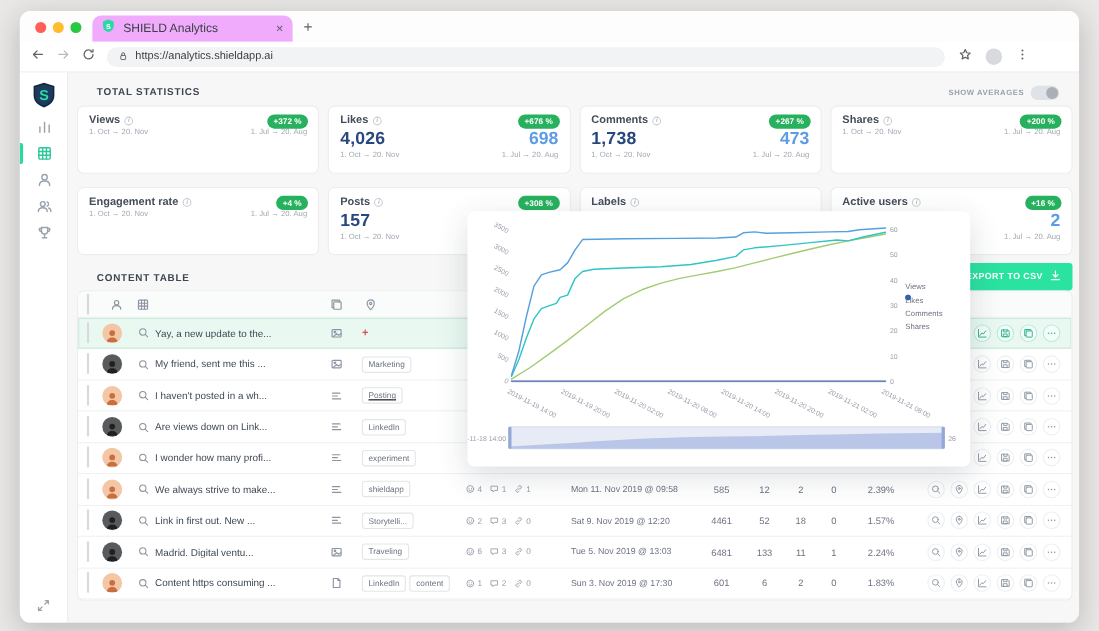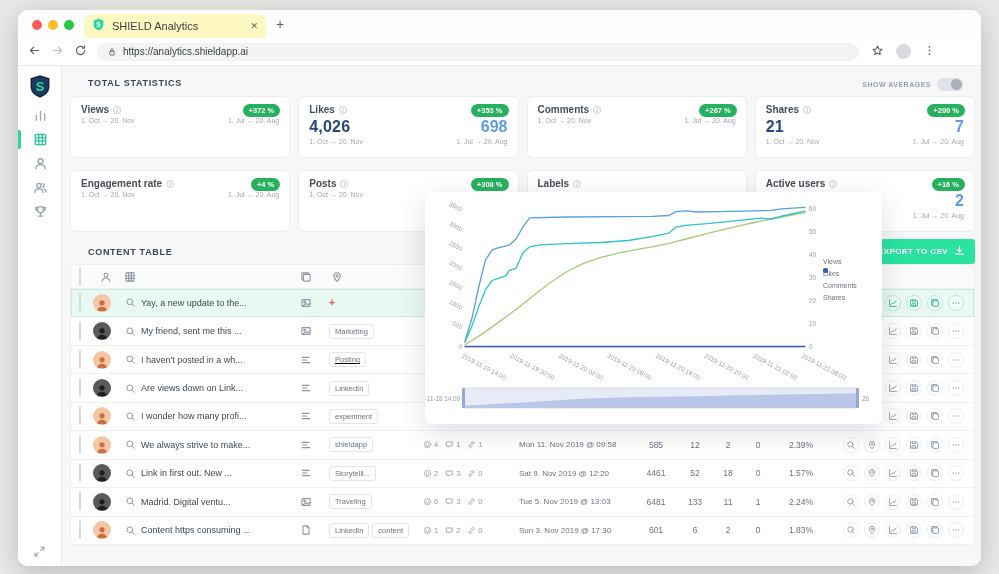--- a/index.html
+++ b/index.html
@@ -2,21 +2,21 @@
 <html><head>
 <meta charset="utf-8">
 <style>
   * { margin:0; padding:0; box-sizing:border-box; }
   html,body { width:999px; height:574px; background:#e9e8e6; font-family:"Liberation Sans", sans-serif; overflow:hidden; }
   .window { position:absolute; left:18px; top:10px; width:963px; height:556px; background:#fff; border-radius:10px; box-shadow:0 6px 26px rgba(0,0,0,.20); overflow:hidden; }
 
   
   .tabstrip { position:relative; height:28px; background:#fdfdfd; }
   .dot { position:absolute; top:10px; width:10px; height:10px; border-radius:50%; }
-  .tab { position:absolute; left:66px; top:4px; width:182px; height:24px; background:#fef9c3; border-radius:8px 8px 0 0; display:flex; align-items:center; padding:0 8px; gap:7px; }
+  .tab { position:absolute; left:66px; top:4px; width:182px; height:24px; background:#f0abfc; border-radius:8px 8px 0 0; display:flex; align-items:center; padding:0 8px; gap:7px; }
   .tab-title { font-size:11px; color:#3c4043; flex:1; white-space:nowrap; overflow:hidden; }
   .newtab { position:absolute; left:258px; top:6px; color:#5f6368; }
   .urlrow { position:relative; height:28px; background:#fff; border-bottom:1px solid #e8eaed; display:flex; align-items:center; }
   .navic { color:#5f6368; margin-left:10px; }
   .navic.dim { color:#b9bdc2; }
   .urlpill { margin-left:10px; width:762px; height:18px; background:#f1f3f4; border-radius:9px; display:flex; align-items:center; padding:0 10px; gap:6px; }
   .urltext { font-size:10px; color:#3c4043; }
   .chrome-right { display:flex; align-items:center; gap:12px; margin-left:12px; color:#5f6368; }
   .chrome-avatar { width:15px; height:15px; border-radius:50%; background:#d8dadd; }
 
@@ -208,51 +208,51 @@
             <div class="ranges">
               <span>1. Oct → 20. Nov</span>
               <span>1. Jul → 20. Aug</span>
             </div>
           </div>
           <div class="card">
             <div class="ttl">
               <span>Likes</span>
               <span class="info-dot">i</span>
             </div>
-            <span class="badge">+353 %</span>
+            <span class="badge">+676 %</span>
             <div class="vals">
               <span class="val-a">4,026</span>
               <span class="val-b">698</span>
             </div>
             <div class="ranges">
               <span>1. Oct → 20. Nov</span>
               <span>1. Jul → 20. Aug</span>
             </div>
           </div>
           <div class="card">
             <div class="ttl">
               <span>Comments</span>
               <span class="info-dot">i</span>
             </div>
             <span class="badge">+267 %</span>
+            <div class="vals">
+              <span class="val-a">1,738</span>
+              <span class="val-b">473</span>
+            </div>
             <div class="ranges">
               <span>1. Oct → 20. Nov</span>
               <span>1. Jul → 20. Aug</span>
             </div>
           </div>
           <div class="card">
             <div class="ttl">
               <span>Shares</span>
               <span class="info-dot">i</span>
             </div>
             <span class="badge">+200 %</span>
-            <div class="vals">
-              <span class="val-a">21</span>
-              <span class="val-b">7</span>
-            </div>
             <div class="ranges">
               <span>1. Oct → 20. Nov</span>
               <span>1. Jul → 20. Aug</span>
             </div>
           </div>
           <div class="card">
             <div class="ttl">
               <span>Engagement rate</span>
               <span class="info-dot">i</span>
             </div>
@@ -261,20 +261,24 @@
               <span>1. Oct → 20. Nov</span>
               <span>1. Jul → 20. Aug</span>
             </div>
           </div>
           <div class="card">
             <div class="ttl">
               <span>Posts</span>
               <span class="info-dot">i</span>
             </div>
             <span class="badge">+308 %</span>
+            <div class="vals">
+              <span class="val-a">157</span>
+              <span class="val-b"></span>
+            </div>
             <div class="ranges">
               <span>1. Oct → 20. Nov</span>
               <span></span>
             </div>
           </div>
           <div class="card">
             <div class="ttl">
               <span>Labels</span>
               <span class="info-dot">i</span>
             </div>

